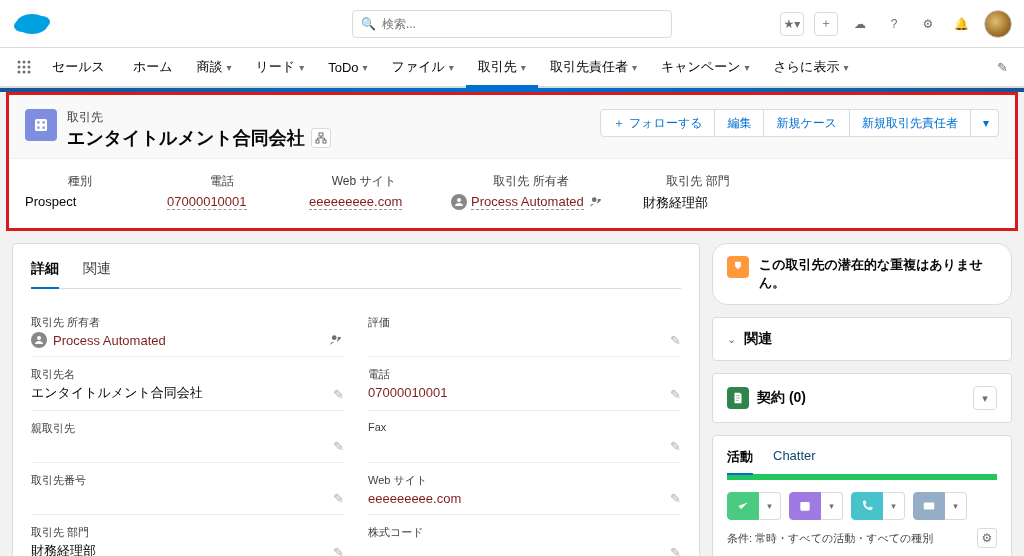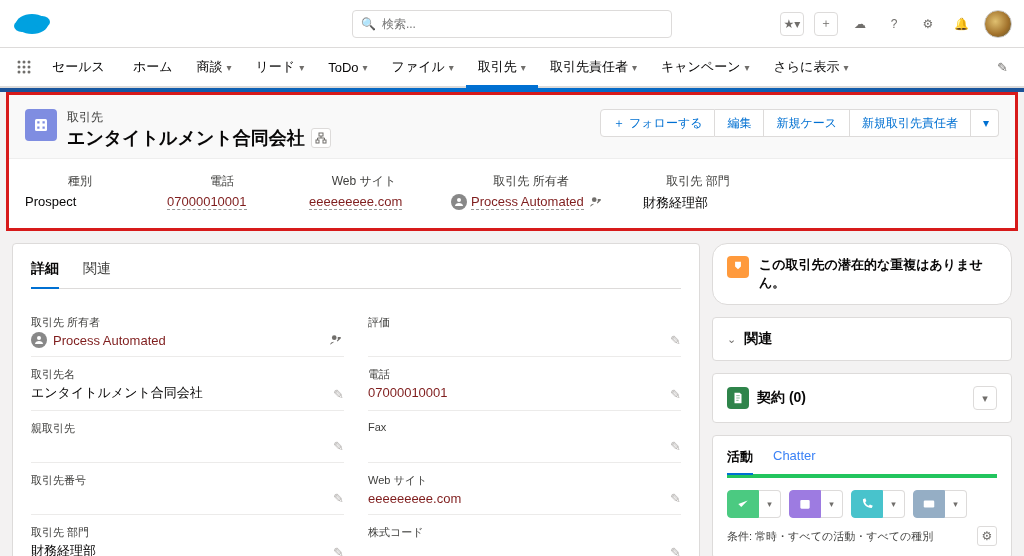--- a/index.html
+++ b/index.html
@@ -84,22 +84,22 @@
   .dup-icon svg{width:14px;height:14px;fill:#fff;}
   .dup-text{font-size:13px;font-weight:700;}
   .card .card-head{display:flex;align-items:center;gap:8px;}
   .card .chev{color:#706e6b;font-size:11px;cursor:pointer;}
   .card .card-title{font-size:14px;font-weight:700;}
   .related-icon{width:22px;height:22px;background:#2e844a;border-radius:4px;display:flex;align-items:center;justify-content:center;}
   .related-icon svg{width:14px;height:14px;fill:#fff;}
   .card .card-more{margin-left:auto;width:24px;height:24px;border:1px solid #dddbda;border-radius:4px;display:flex;align-items:center;justify-content:center;color:#706e6b;cursor:pointer;font-size:11px;}
 
   
-  .activity-tabs{display:flex;gap:20px;border-bottom:4px solid #22c55e;margin-bottom:12px;}
-  .atab{font-size:13px;color:#3b82f6;padding-bottom:8px;cursor:pointer;position:relative;}
+  .activity-tabs{display:flex;gap:20px;border-bottom:6px solid #22c55e;margin-bottom:12px;}
+  .atab{font-size:13px;color:#0c4a6e;padding-bottom:8px;cursor:pointer;position:relative;}
   .atab.active{font-weight:700;color:#080707;}
   .atab.active::after{content:"";position:absolute;left:0;right:0;bottom:-1px;height:2px;background:#0070d2;}
   .activity-btns{display:flex;gap:8px;margin-bottom:8px;}
   .abtn-group{display:flex;}
   .abtn{width:32px;height:28px;border:1px solid #dddbda;background:#fff;display:flex;align-items:center;justify-content:center;cursor:pointer;}
   .abtn.first{border-radius:4px 0 0 4px;}
   .abtn.second{border-left:none;border-radius:0 4px 4px 0;width:22px;}
   .abtn.green{background:#4bca81;border-color:#4bca81;}
   .abtn.purple{background:#9d7be1;border-color:#9d7be1;}
   .abtn.teal{background:#48c3cc;border-color:#48c3cc;}

